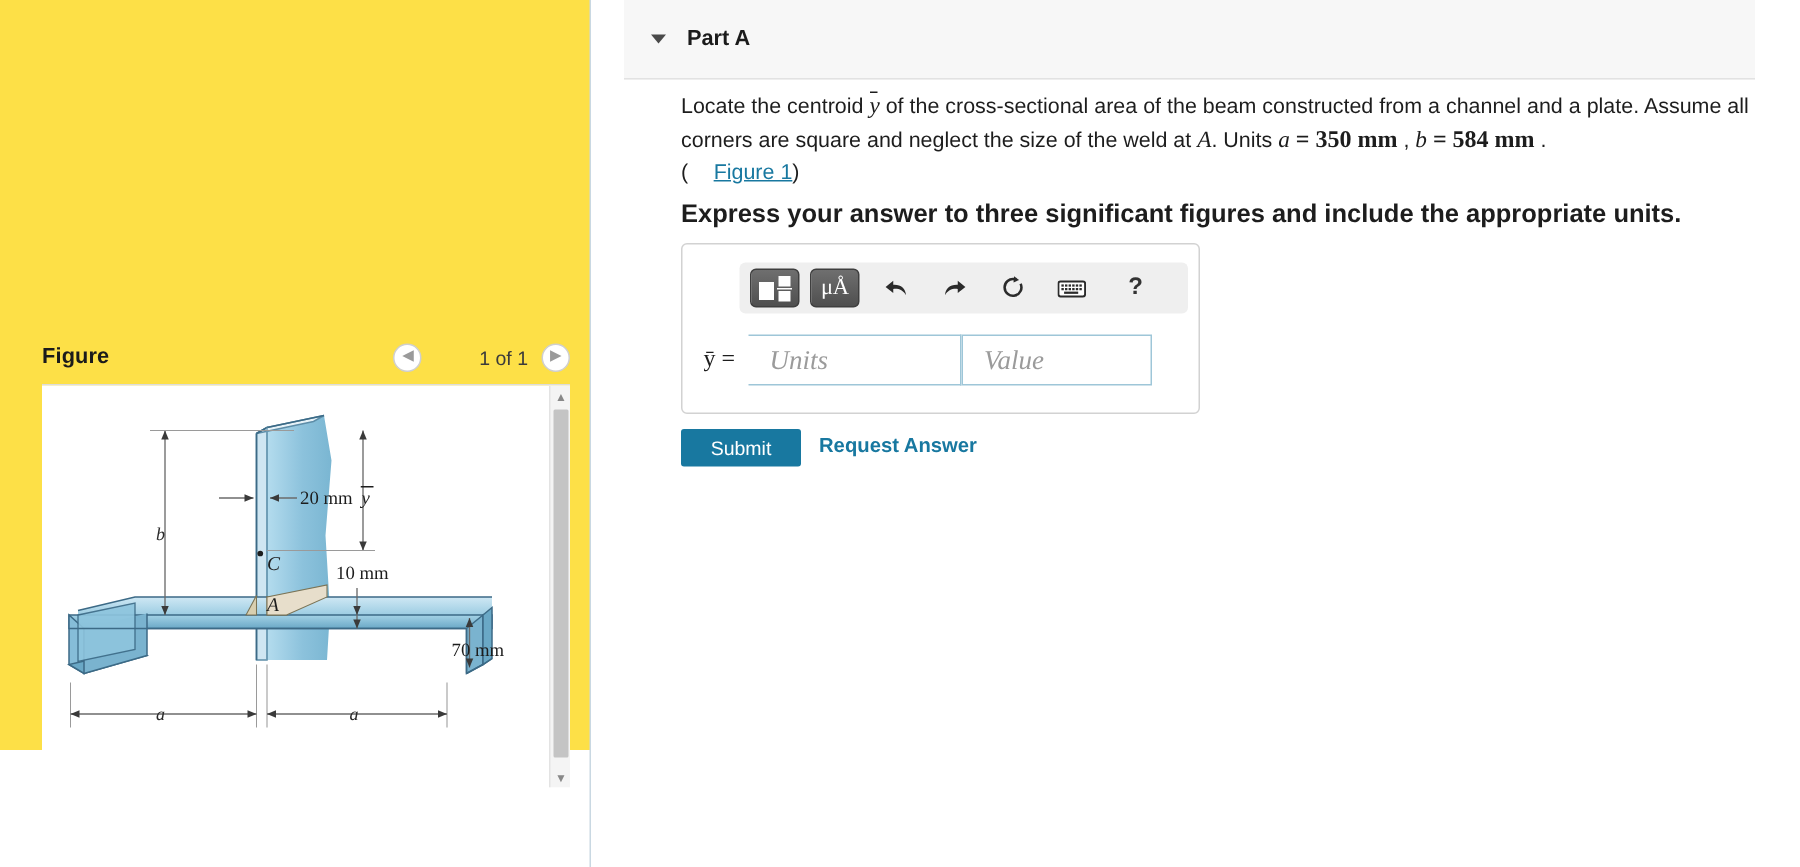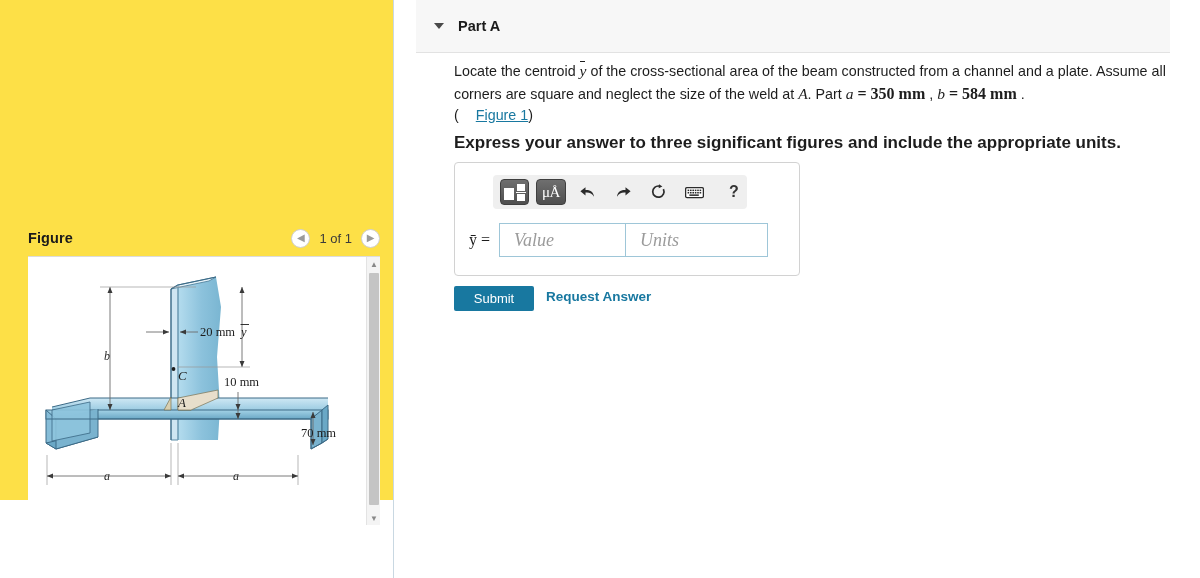--- a/index.html
+++ b/index.html
@@ -33,21 +33,21 @@
     letter-spacing: .1px;
   }
   .figure-nav { display: flex; align-items: center; gap: 9px; }
   .nav-circle {
     width: 19px; height: 19px; border-radius: 50%;
     border: 1px solid #cfcfcf; background: #fff;
     display: flex; align-items: center; justify-content: center;
     color: #9a9a9a; font-size: 10px; line-height: 1;
     padding-bottom: 1px;
   }
-  .nav-count { font-size: 13px; color: #3b3b3b; }
+  .nav-count { font-size: 13px; color: #3b3b3b; margin-left: 29px; }
   .figure-sep {
     position: absolute; left: 28px; top: 256px;
     width: 352px; height: 1px; background: #dcdcdc;
   }
   .figure-body {
     position: absolute; left: 28px; top: 257px;
     width: 352px; height: 268px;
     background: #fff;
     overflow: hidden;
   }
@@ -112,21 +112,21 @@
 
   
   .answer-box {
     position: absolute; left: 38px; top: 162px;
     width: 346px; height: 114px;
     border: 1px solid #d2d2d2; border-radius: 4px;
     background: #fff;
   }
   .mq-toolbar {
     position: absolute; left: 38px; top: 12px;
-    width: 254px; height: 34px;
+    width: 299px; height: 34px;
     background: #efefef; border-radius: 4px;
     display: flex; align-items: center;
   }
   .tb-btn {
     width: 33px; height: 26px; margin-left: 7px;
     border-radius: 4px;
     background: linear-gradient(#6f6f6f, #4f4f4f);
     border: 1px solid #3f3f3f;
     display: flex; align-items: center; justify-content: center;
     position: relative;
@@ -313,21 +313,21 @@
 
   <div class="part-panel">
 
     <div class="part-header">
       <div class="part-caret"></div>
       <div class="part-title">Part A</div>
     </div>
 
     <div class="prompt">
       <span>Locate the centroid </span><span class="ybar">y</span><span> of the cross-sectional area of the beam constructed from a channel and a plate.</span>
-      <span>Assume all corners are square and neglect the size of the weld at </span><span class="mi">A</span><span>. Part </span><span class="mi">a</span><span class="mroman"> = 350 mm</span><span> , </span><span class="mi">b</span><span class="mroman"> = 584 mm</span><span> .</span>
+      <span>Assume all corners are square and neglect the size of the weld at </span><span class="mi">A</span><span>. Units </span><span class="mi">a</span><span class="mroman"> = 350 mm</span><span> , </span><span class="mi">b</span><span class="mroman"> = 584 mm</span><span> .</span>
       <br>
       <span>(</span><span class="link">Figure 1</span><span>)</span>
     </div>
 
     <div class="instruction">Express your answer to three significant figures and include the appropriate units.</div>
 
     <div class="answer-box">
 
       <div class="mq-toolbar">
         <div class="tb-btn">
@@ -375,22 +375,22 @@
                 <rect x="14.6" y="6.0" width="1.6" height="1.5"></rect>
               <rect x="4.4" y="8.4" width="9.4" height="1.5"></rect>
             </g>
           </svg>
         </div>
         <div class="tb-ico help">?</div>
       </div>
 
       <div class="answer-row">
         <span class="answer-label">ȳ =</span>
+        <input class="inp inp-units" type="text" placeholder="Units" style="">
         <input class="inp inp-value" type="text" placeholder="Value" style="">
-        <input class="inp inp-units" type="text" placeholder="Units" style="">
       </div>
     </div>
 
     <button class="submit-btn">Submit</button>
     <span class="request-link">Request Answer</span>
   </div>
 
 </div>
 
 </body></html>

